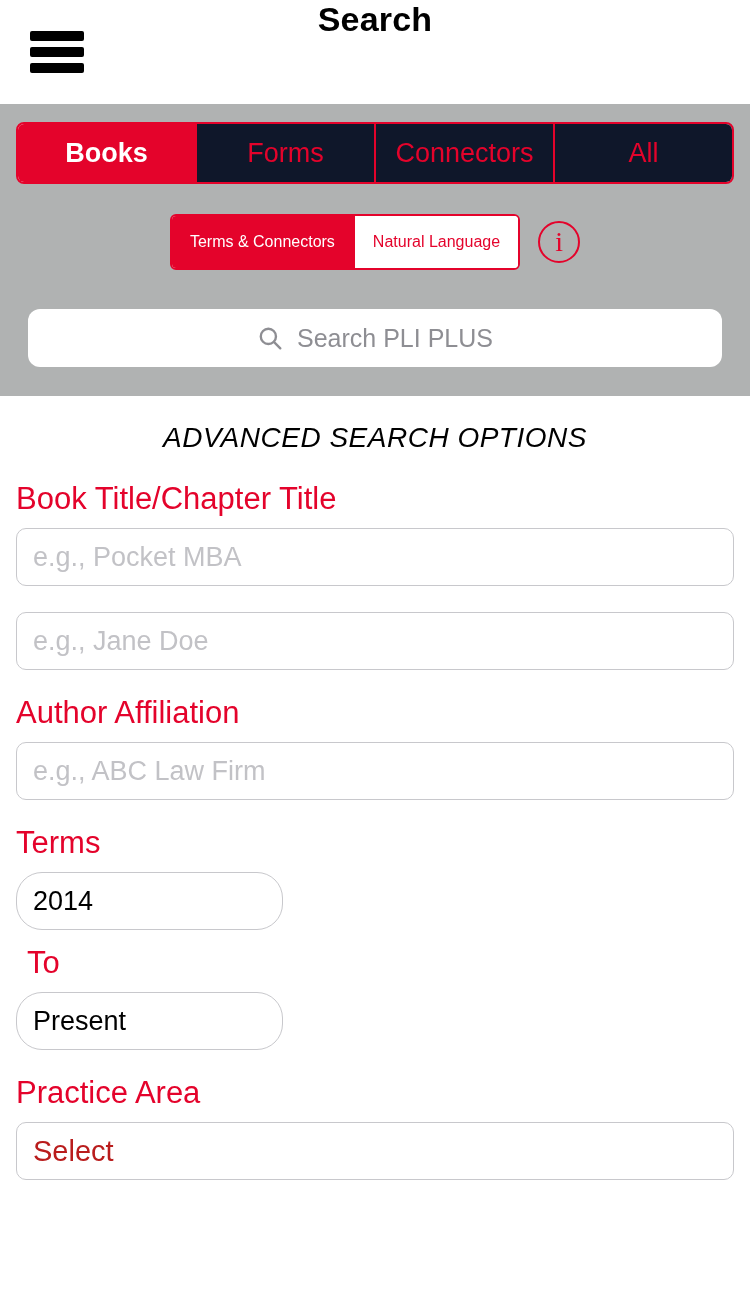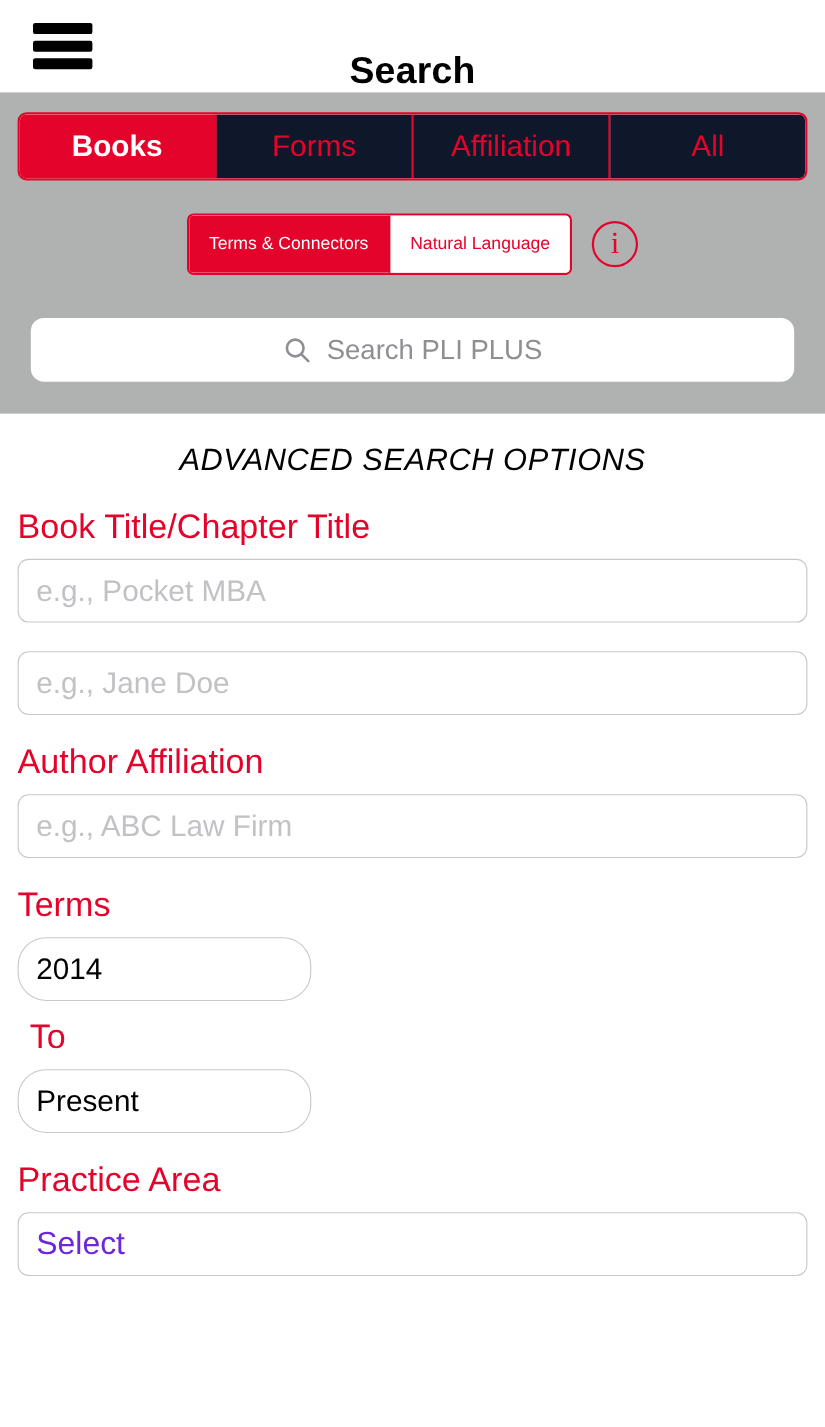--- a/index.html
+++ b/index.html
@@ -17,24 +17,24 @@
     position: relative;
     width: 750px;
     height: 1297px;
     background: #ffffff;
     overflow: hidden;
   }
 
   
   .header {
     position: relative;
-    height: 84px;
-    background: #ffffff;
-    display: flex;
-    align-items: flex-end;
+    height: 104px;
+    background: #ffffff;
+    display: flex;
+    align-items: flex-start;
     justify-content: center;
   }
   .hamburger {
     position: absolute;
     left: 30px;
     top: 50%;
     transform: translateY(-50%);
     width: 54px;
     height: 42px;
     display: flex;
@@ -218,21 +218,21 @@
   .select-input {
     width: 100%;
     height: 58px;
     border: 1.5px solid #c8c8cc;
     border-radius: 10px;
     background: #ffffff;
     padding: 0 16px;
     display: flex;
     align-items: center;
     font-size: 29px;
-    color: #6d28d9;
+    color: #b91c1c;
     cursor: pointer;
   }
 </style>
 </head>
 <body>
 
 <div id="app">
 
   <div class="header">
     <div class="hamburger">
@@ -241,21 +241,21 @@
       <span></span>
     </div>
     <div class="header-title">Search</div>
   </div>
 
   <div class="gray-panel">
 
     <div class="seg-tabs">
       <div class="seg-tab active">Books</div>
       <div class="seg-tab">Forms</div>
-      <div class="seg-tab">Affiliation</div>
+      <div class="seg-tab">Connectors</div>
       <div class="seg-tab">All</div>
     </div>
 
     <div class="seg-modes-row">
       <div class="seg-modes">
         <div class="seg-mode active">Terms &amp; Connectors</div>
         <div class="seg-mode">Natural Language</div>
       </div>
       <div class="info-icon">i</div>
     </div>

